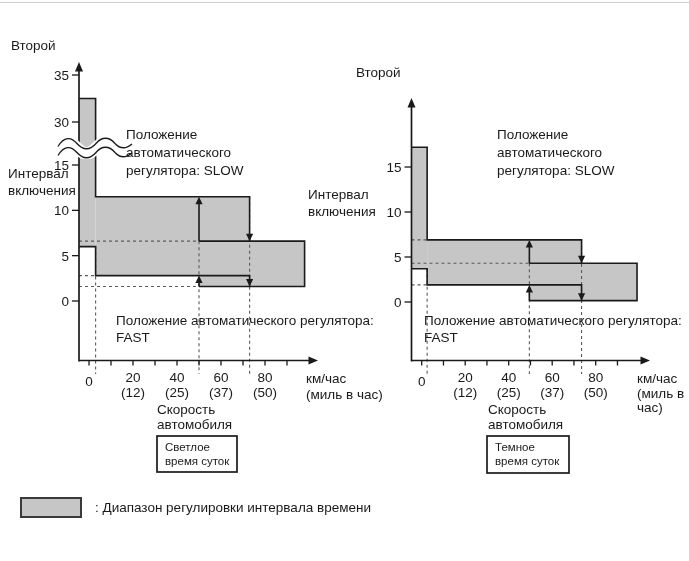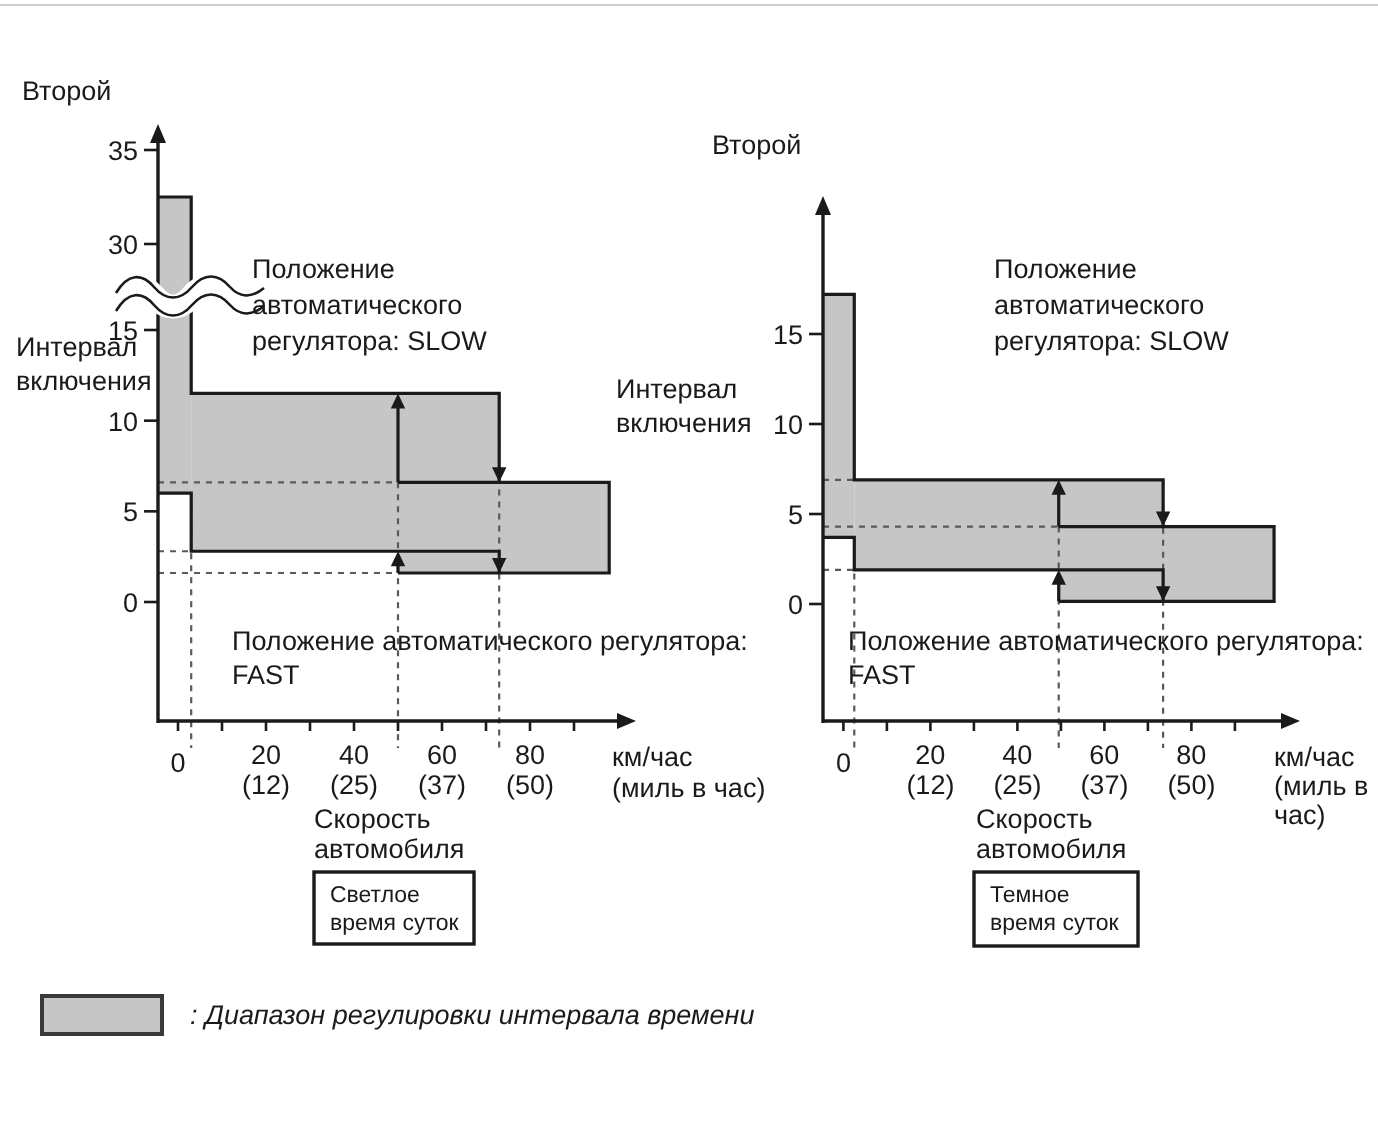--- a/index.html
+++ b/index.html
@@ -2,21 +2,21 @@
 <html><head>
 <meta charset="utf-8">
 <style>
   html,body{margin:0;padding:0;background:#ffffff;}
   #stage{
     position:relative;width:689px;height:561px;background:#ffffff;overflow:hidden;
     font-family:"Liberation Sans", sans-serif;color:#1a1a1a;
   }
   #top-rule{position:absolute;left:0;top:2px;width:689px;height:1px;background:#cfcfcf;}
   #charts-svg{position:absolute;left:0;top:0;}
-  .legend{position:absolute;left:20px;top:497px;display:flex;align-items:center;font-style:italic;}
+  .legend{position:absolute;left:20px;top:497px;display:flex;align-items:center;}
   .legend .swatch{
     display:inline-block;width:58px;height:17px;background:#c6c6c6;
     border:2px solid #3a3a3a;margin-right:13px;
   }
   .legend .legend-text{font-size:13.5px;color:#1a1a1a;white-space:nowrap;}
 </style>
 </head>
 <body>
 
 <div id="stage">

